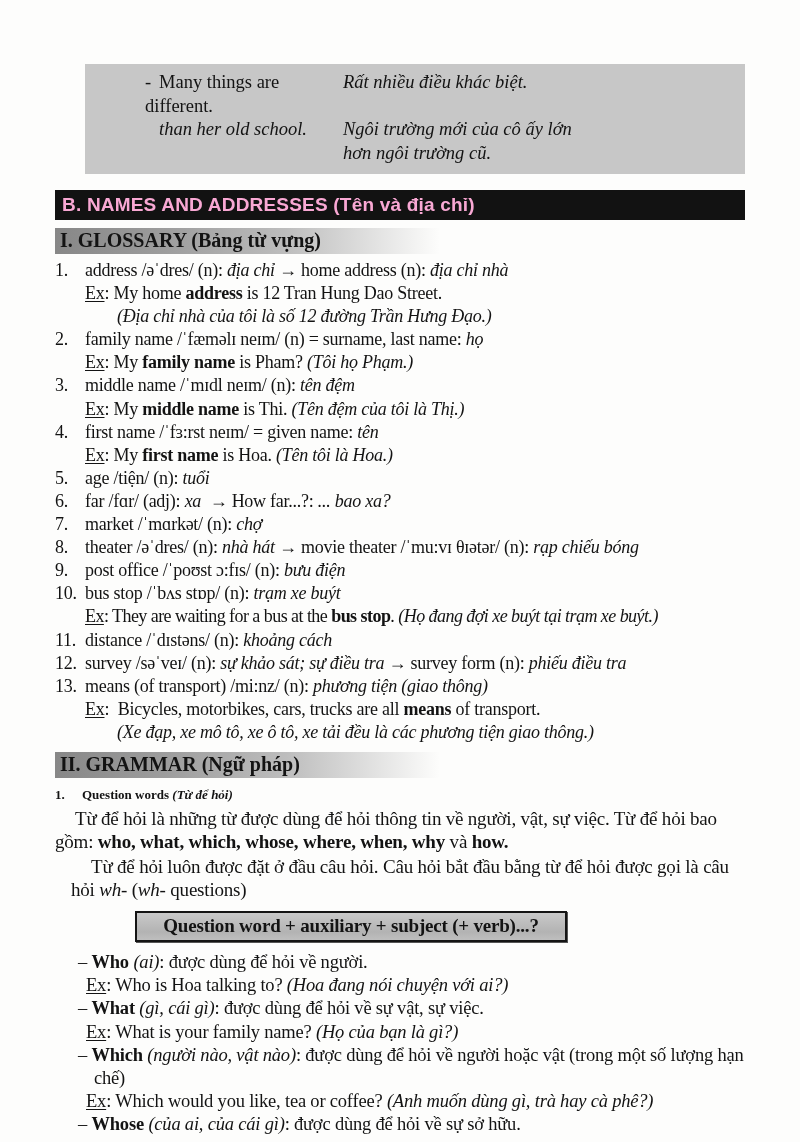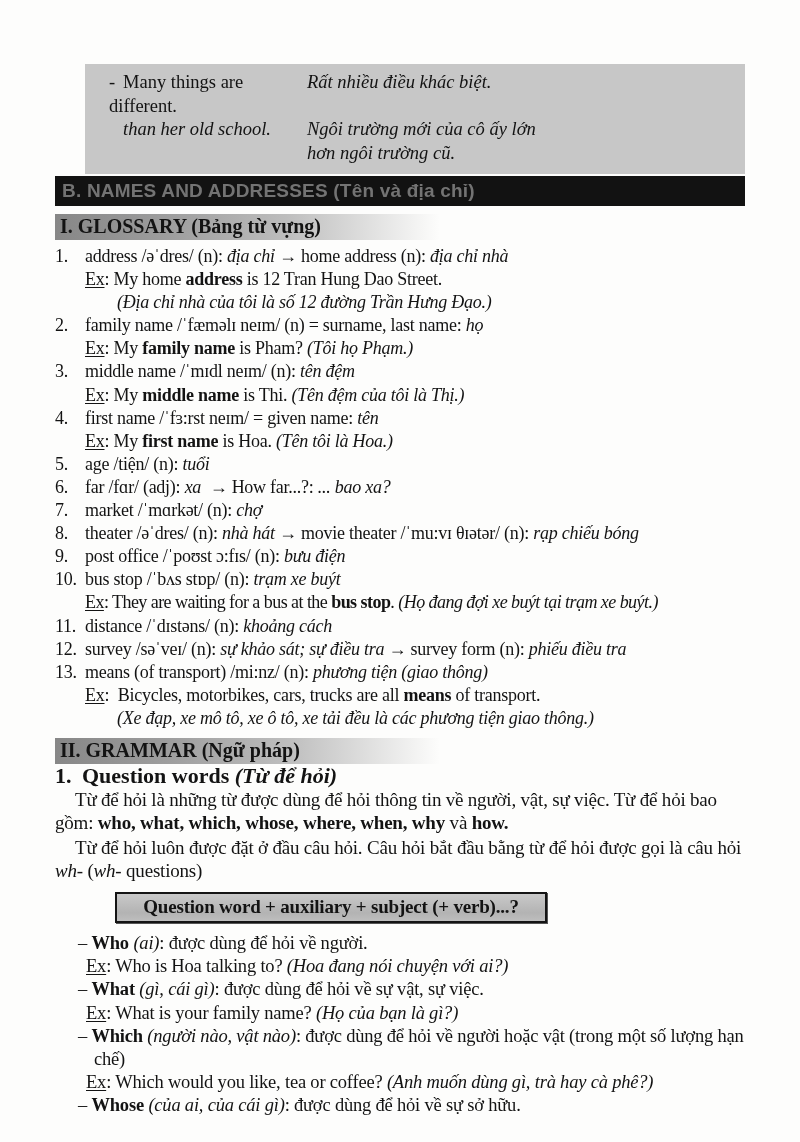--- a/index.html
+++ b/index.html
@@ -17,29 +17,29 @@
   .su{text-decoration:underline;text-underline-offset:2px;}
 
   
   .top-box{
     background:#c7c7c7;
     margin:0 0 0 30px;
     padding:7px 10px 9px 24px;
     font-size:18.5px;line-height:23.5px;
   }
   .tb-row{display:flex;}
-  .tb-en{width:198px;flex:none;}
+  .tb-en{width:198px;flex:none;margin-left:36px;}
   .tb-en .mk{display:inline-block;width:14px;}
   .tb-en .cont{padding-left:14px;font-style:italic;}
   .tb-vi{flex:1;font-style:italic;}
 
   
   .section-bar{
-    margin-top:2px;
-    background:#121212;color:#737373;
+    margin-top:16px;
+    background:#121212;color:#f9a8d4;
     font-family:"Liberation Sans","DejaVu Sans",sans-serif;
     font-weight:bold;font-size:19px;line-height:22px;
     padding:4px 8px 4px 7px;letter-spacing:.2px;
   }
 
   
   .grad-head-wrap{margin-top:8px;}
   .grad-head{
     display:inline-block;box-sizing:border-box;width:385px;
     font-weight:bold;font-size:20px;line-height:23px;
@@ -49,26 +49,26 @@
 
   
   .glossary{margin-top:5px;font-size:18px;line-height:23.1px;letter-spacing:-0.25px;}
   .g-item{display:flex;}
   .g-num{width:30px;flex:none;}
   .g-body{flex:1;min-width:0;}
   .g-line.t{padding-left:32px;}
   .fit{white-space:nowrap;letter-spacing:-0.55px;}
 
   
-  .grammar-sub{font-size:22px;line-height:24px;}
+  .grammar-sub{margin-top:5px;font-size:13px;line-height:24px;}
   .grammar-sub .num{display:inline-block;width:27px;font-weight:bold;}
   .para{font-size:19px;line-height:23.5px;text-indent:20px;letter-spacing:-0.2px;}
-  .para + .para{margin-top:1px;}
-
-  .formula-wrap{margin:9px 0 9px 60px;}
+  .para + .para{margin-top:1px;margin-left:16px;}
+
+  .formula-wrap{margin:9px 0 9px 80px;}
   .formula-box{
     display:inline-block;box-sizing:border-box;width:432px;
     border:2px solid #141414;
     background:linear-gradient(180deg,#c9c9c9 0%,#b3b3b3 70%,#bebebe 100%);
     box-shadow:1px 1px 0 #555;
     text-align:center;
     font-weight:bold;font-size:19px;line-height:24px;
     padding:1px 4px 2px 4px;letter-spacing:-0.2px;
   }
 

